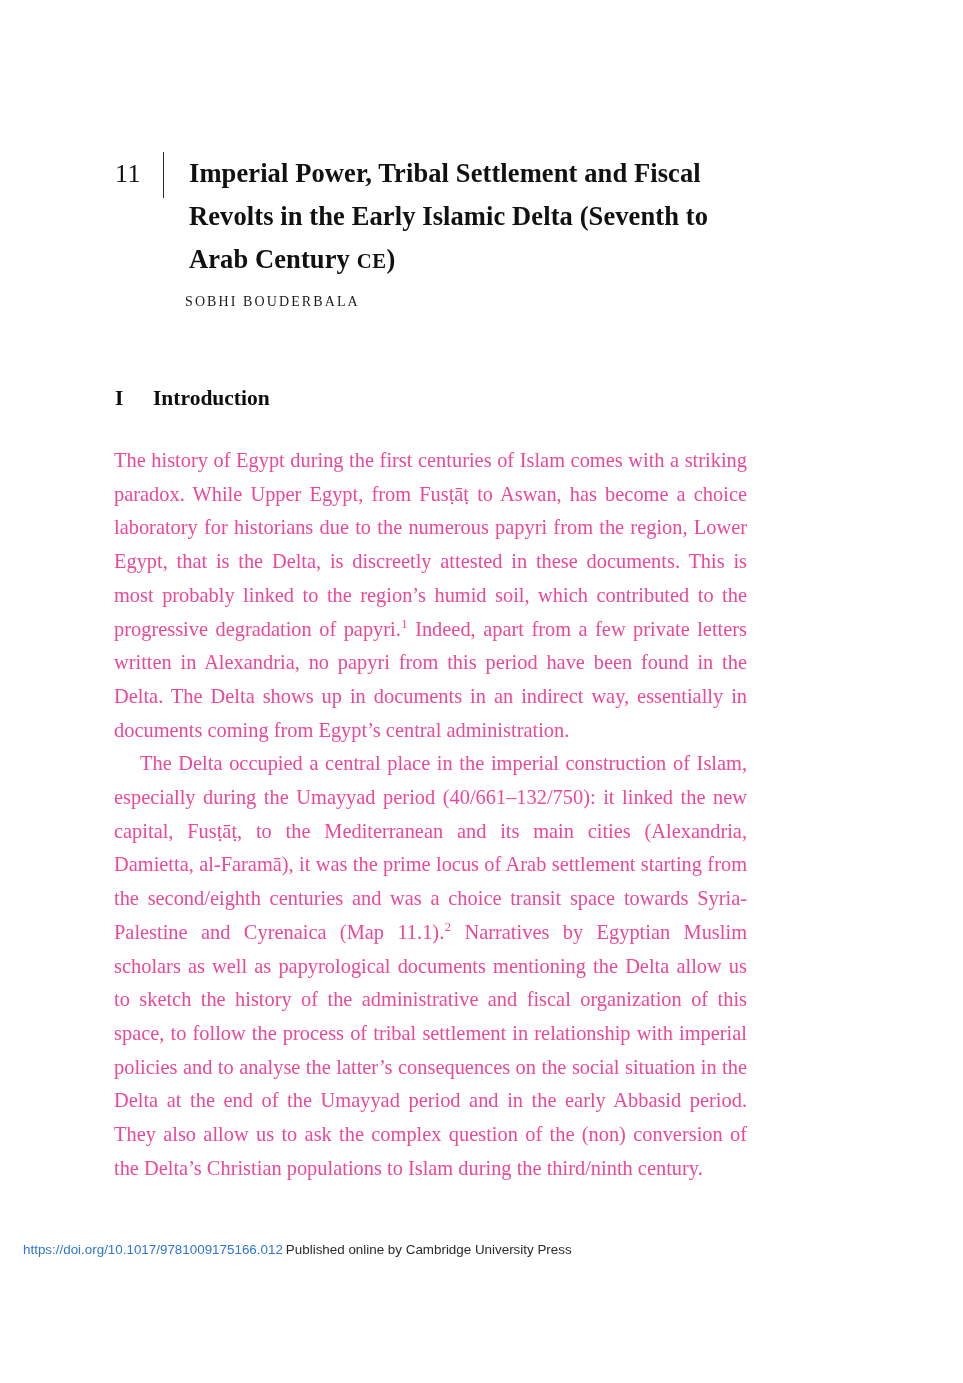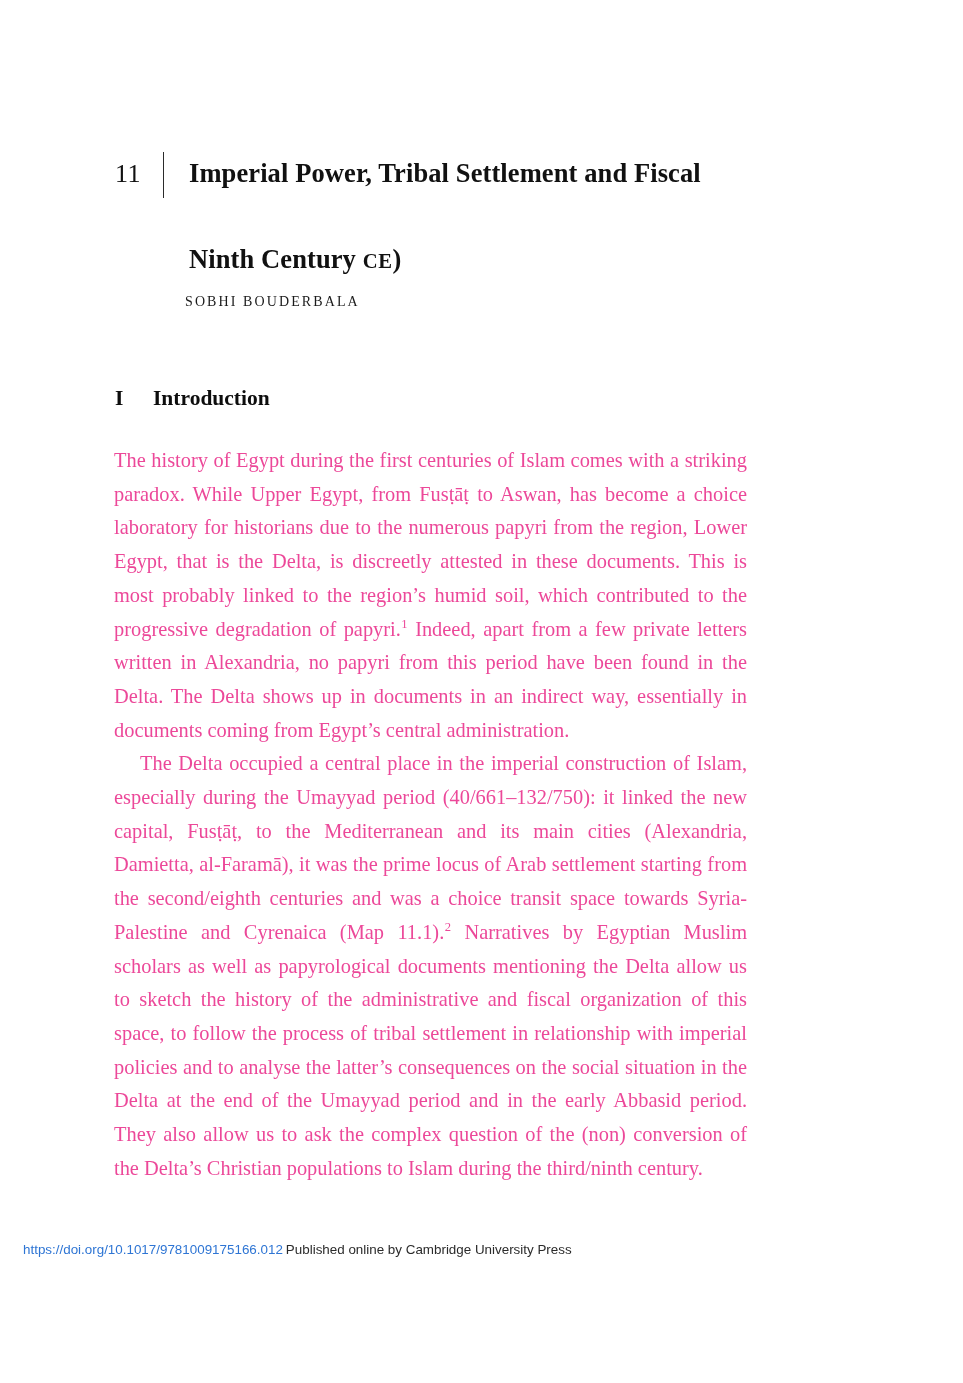--- a/index.html
+++ b/index.html
@@ -165,22 +165,22 @@
 </head>
 <body>
 
 <div class="page">
 
   <div class="chapter-head">
     <div class="chapter-number">11</div>
     <div class="chapter-rule"></div>
     <h1 class="chapter-title">
       <span>Imperial Power, Tribal Settlement and Fiscal</span><br>
-      <br>
-      <span>Ninth Century </span><span class="smallcaps">CE</span><span>)</span>
+      <span>Revolts in the Early Islamic Delta (Seventh to</span><br>
+      <span>Arab Century </span><span class="smallcaps">CE</span><span>)</span>
     </h1>
   </div>
 
   <div class="author">SOBHI BOUDERBALA</div>
 
   <div class="section-heading">
     <span class="section-num">I</span>
     <span class="section-label">Introduction</span>
   </div>
 

